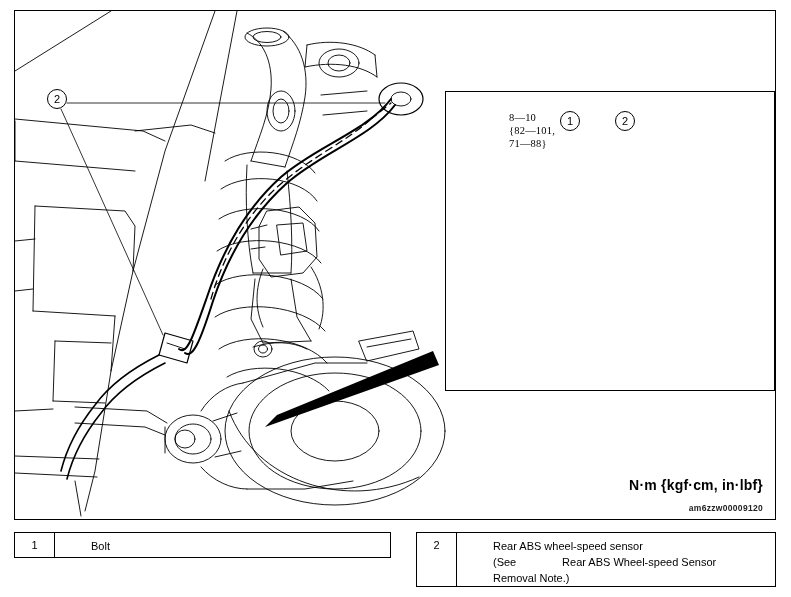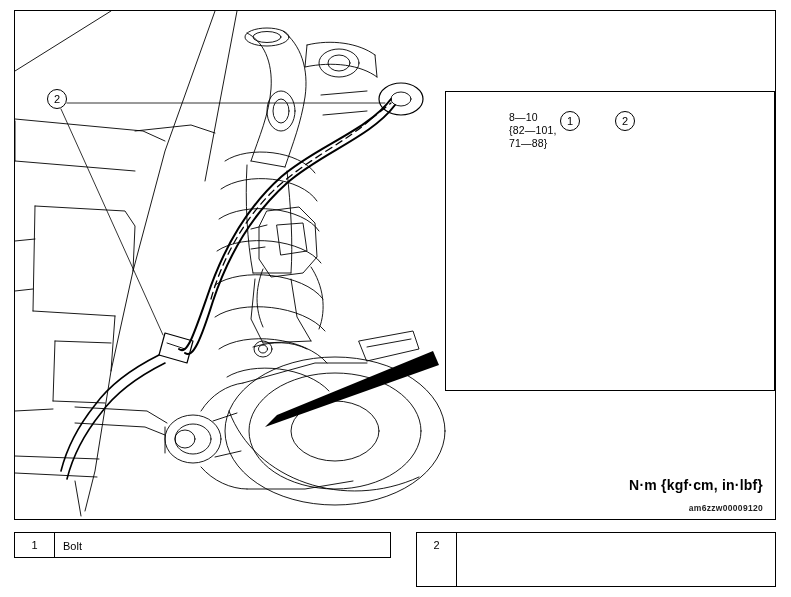--- a/index.html
+++ b/index.html
@@ -48,20 +48,21 @@
     font-family: "Liberation Sans", sans-serif;
   }
   .torque-spec {
     position: absolute;
     left: 494px;
     top: 100px;
     font-size: 10.5px;
     line-height: 13px;
     white-space: pre;
     letter-spacing: 0.2px;
+    font-family: Liberation Serif, serif;
   }
   .unit-note {
     position: absolute;
     right: 12px;
     bottom: 26px;
     font-size: 14px;
     font-weight: bold;
     letter-spacing: 0.2px;
   }
   .doc-code {
@@ -90,20 +91,21 @@
     justify-content: center;
     padding-top: 6px;
   }
   .legend-text {
     flex: 1;
     font-size: 11px;
     line-height: 16px;
     padding: 5px 0 0 8px;
     box-sizing: border-box;
     white-space: pre;
+    margin-left: 28px;
   }
   #legend-1 {
     left: 14px;
     top: 532px;
     width: 377px;
     height: 26px;
   }
   #legend-2 {
     left: 416px;
     top: 532px;
@@ -323,15 +325,18 @@
     <div class="doc-code">am6zzw00009120</div>
   </div>
 
   <div class="legend" id="legend-1">
     <div class="legend-num">1</div>
     <div class="legend-text">Bolt</div>
   </div>
 
   <div class="legend" id="legend-2">
     <div class="legend-num">2</div>
+    <div class="legend-text">Rear ABS wheel-speed sensor
+(See               Rear ABS Wheel-speed Sensor
+Removal Note.)</div>
   </div>
 
 </div>
 
 </body></html>

